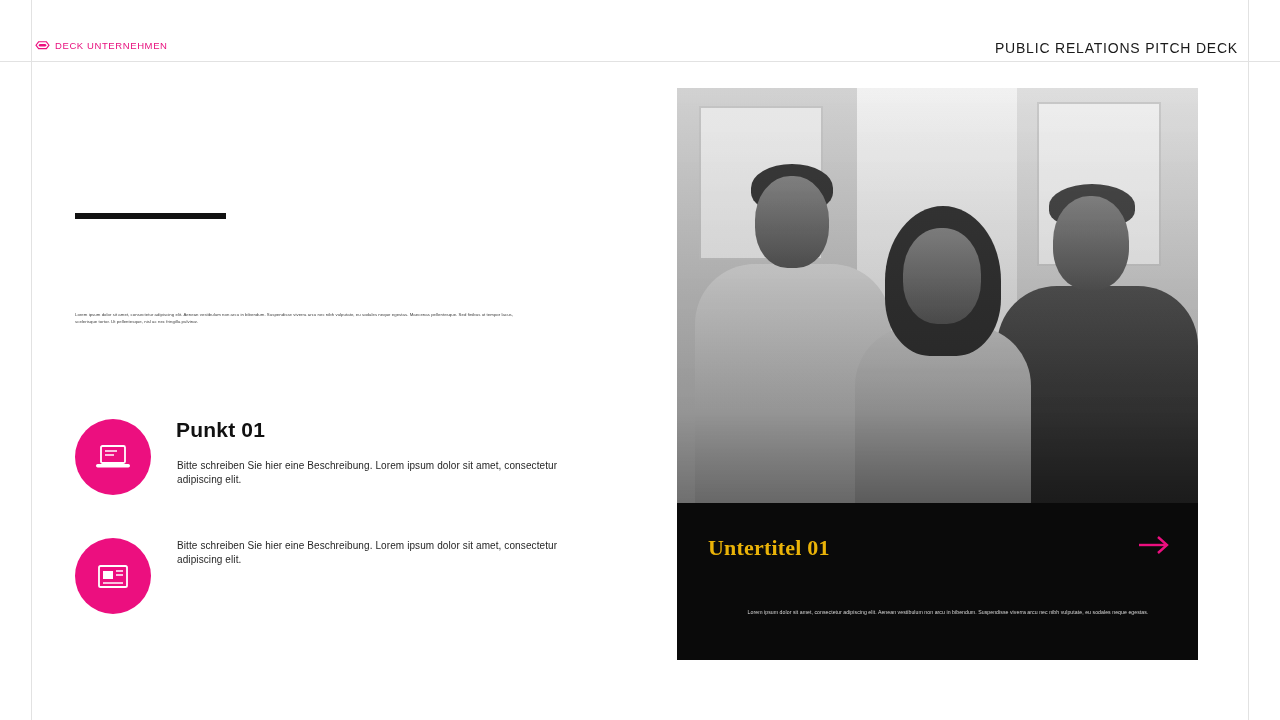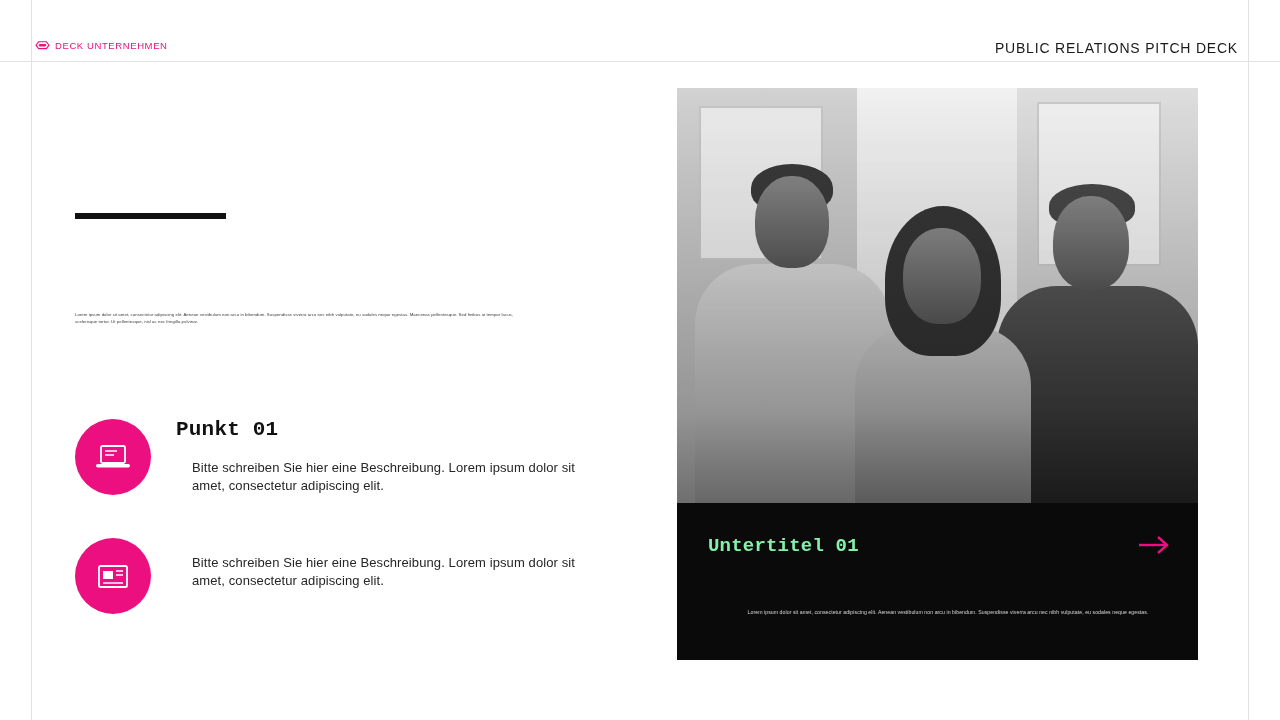--- a/index.html
+++ b/index.html
@@ -143,34 +143,34 @@
     align-items: center;
     justify-content: center;
   }
   .feat-body {
     position: absolute;
     left: 101px;
     top: 0;
     width: 430px;
   }
   .feat-title {
-    font-family: Liberation Mono, monospace;
+    font-family: Liberation Sans, sans-serif;
     font-size: 21px;
     font-weight: bold;
     letter-spacing: 0.2px;
     color: #111111;
     margin: 0 0 19px 0;
     line-height: 1;
   }
   .feat-desc {
-    font-size: 13px;
+    font-size: 10px;
     color: #262626;
     letter-spacing: 0.1px;
     line-height: 1.4;
-    margin: 16px;
+    margin: 1px;
   }
 
   
   .photo-card {
     position: absolute;
     left: 677px;
     top: 88px;
     width: 521px;
     height: 572px;
     overflow: hidden;
@@ -249,24 +249,24 @@
     left: 0;
     top: 415px;
     width: 521px;
     height: 157px;
     background: #0a0a0a;
   }
   .card-title {
     position: absolute;
     left: 31px;
     top: 32px;
-    font-family: Liberation Mono, monospace;
-    font-size: 19px;
+    font-family: Liberation Serif, serif;
+    font-size: 22px;
     font-weight: bold;
-    color: #86efac;
+    color: #eab308;
     letter-spacing: 0.2px;
   }
   .card-arrow {
     position: absolute;
     right: 27px;
     top: 28px;
     width: 34px;
     height: 28px;
   }
   .card-text {

